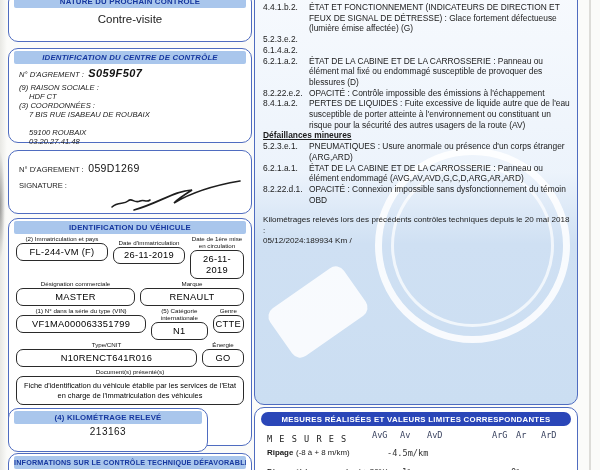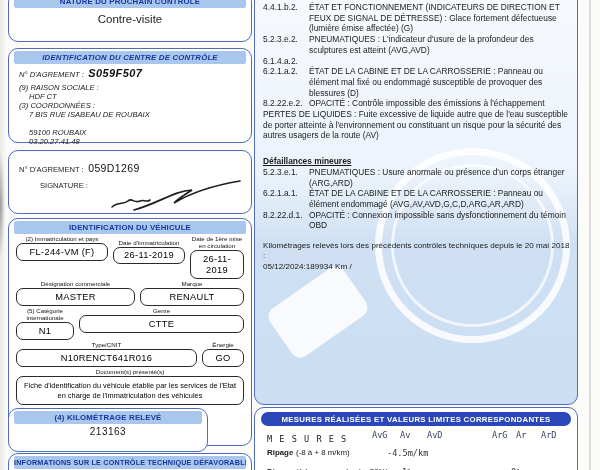--- a/index.html
+++ b/index.html
@@ -31,21 +31,21 @@
   .fbox {
     border:1.4px solid #2a2a2a; border-radius:7px; background:#fff;
     text-align:center; font-size:9.3px; color:#000; letter-spacing:.3px;
     padding:2.5px 2px 2px; line-height:11px;
   }
   
   .d-item { display:flex; }
   .d-code { flex:0 0 46px; }
   .d-desc { flex:1; }
   .right-text { font-size:8.4px; line-height:10.7px; color:#1b1b1b; }
-  .minor-hdr { font-weight:bold; text-decoration:underline;margin-top:15px; }
+  .minor-hdr { font-weight:bold; text-decoration:underline; }
   
   .m-bar {
     margin:4px 6px 0; background:#2a46b8; color:#fff; font-weight:bold;
     font-size:7.8px; text-align:center; padding:2.5px 0; border-radius:7px;
     letter-spacing:.3px;
   }
   .mono { font-family:"DejaVu Sans Mono", monospace; }
   .m-colhdr { position:absolute; font-size:8.6px; color:#3a4360; }
   .m-val { position:absolute; font-size:8.6px; color:#333; }
   .m-lab-b { font-weight:bold; font-size:7.9px; color:#1a1a1a; }
@@ -82,21 +82,21 @@
     <div class="lbl ind">03.20.27.41.48</div>
   </div>
 </div>
 
 <div class="box" style="left:8px; top:150px; width:244px; height:64px;">
   <div style="padding:7px 10px 0;">
     <div>
       <span class="lbl">N° D'AGREMENT :</span>
       <span class="big" style="font-weight:normal;font-size:10.5px;">059D1269</span>
     </div>
-    <div class="lbl" style="margin-top:5px;margin-left:21px;">SIGNATURE :</div>
+    <div class="lbl" style="margin-top:5px;">SIGNATURE :</div>
   </div>
   <svg style="position:absolute; left:95px; top:26px;" width="142" height="36" viewBox="0 0 142 36">
     <path d="M8,30 C14,24 20,28 24,24 C28,20 30,27 36,24 C40,22 42,26 46,23" fill="none" stroke="#1e1e1e" stroke-width="1.6" stroke-linecap="round"></path>
     <path d="M30,33 C55,26 70,14 88,13 C80,18 74,22 70,26 C90,14 112,8 136,4" fill="none" stroke="#1e1e1e" stroke-width="1.7" stroke-linecap="round"></path>
   </svg>
 </div>
 
 <div class="box" style="left:8px; top:218px; width:244px; height:228px;">
   <div class="hdr">IDENTIFICATION DU VÉHICULE</div>
 
@@ -120,20 +120,24 @@
       <div class="flbl">Désignation commerciale</div>
       <div class="fbox">MASTER</div>
     </div>
     <div class="vcell" style="width:104px;">
       <div class="flbl">Marque</div>
       <div class="fbox">RENAULT</div>
     </div>
   </div>
 
   <div class="vrow">
+    <div class="vcell" style="width:134px;">
+      <div class="flbl">(1) N° dans la série du type (VIN)</div>
+      <div class="fbox">VF1MA000063351799</div>
+    </div>
     <div class="vcell" style="width:58px;">
       <div class="flbl">(5) Catégorie internationale</div>
       <div class="fbox">N1</div>
     </div>
     <div class="vcell" style="flex:1;">
       <div class="flbl">Genre</div>
       <div class="fbox">CTTE</div>
     </div>
   </div>
 
@@ -171,34 +175,34 @@
   <div class="ring2" style="left:136px; top:181px; width:163px; height:163px;"></div>
   <div style="position:absolute; left:18px; top:300px; width:90px; height:58px; background:rgba(255,255,255,.85); transform:rotate(-35deg); border-radius:10px;"></div>
 
   <div class="right-text" style="position:absolute; left:8px; right:7px; top:19px;">
     <div class="d-item">
       <span class="d-code">4.4.1.b.2.</span>
       <span class="d-desc">ÉTAT ET FONCTIONNEMENT (INDICATEURS DE DIRECTION ET FEUX DE SIGNAL DE DÉTRESSE) : Glace fortement défectueuse (lumière émise affectée) (G)</span>
     </div>
     <div class="d-item">
       <span class="d-code">5.2.3.e.2.</span>
-      <span class="d-desc">PNEUMATIQUES : L'indicateur d'usure de la profondeur des sculptures est atteint (AVG,AVD)</span>
     </div>
     <div class="d-item">
       <span class="d-code">6.1.4.a.2.</span>
     </div>
     <div class="d-item">
       <span class="d-code">6.2.1.a.2.</span>
       <span class="d-desc">ÉTAT DE LA CABINE ET DE LA CARROSSERIE : Panneau ou élément mal fixé ou endommagé susceptible de provoquer des blessures (D)</span>
     </div>
     <div class="d-item">
       <span class="d-code">8.2.22.e.2.</span>
       <span class="d-desc">OPACITÉ : Contrôle impossible des émissions à l'échappement</span>
     </div>
     <div class="d-item">
+      <span class="d-code">8.4.1.a.2.</span>
       <span class="d-desc">PERTES DE LIQUIDES : Fuite excessive de liquide autre que de l'eau susceptible de porter atteinte à l'environnement ou constituant un risque pour la sécurité des autres usagers de la route (AV)</span>
     </div>
 
     <div class="minor-hdr">Défaillances mineures</div>
 
     <div class="d-item">
       <span class="d-code">5.2.3.e.1.</span>
       <span class="d-desc">PNEUMATIQUES : Usure anormale ou présence d'un corps étranger (ARG,ARD)</span>
     </div>
     <div class="d-item">

